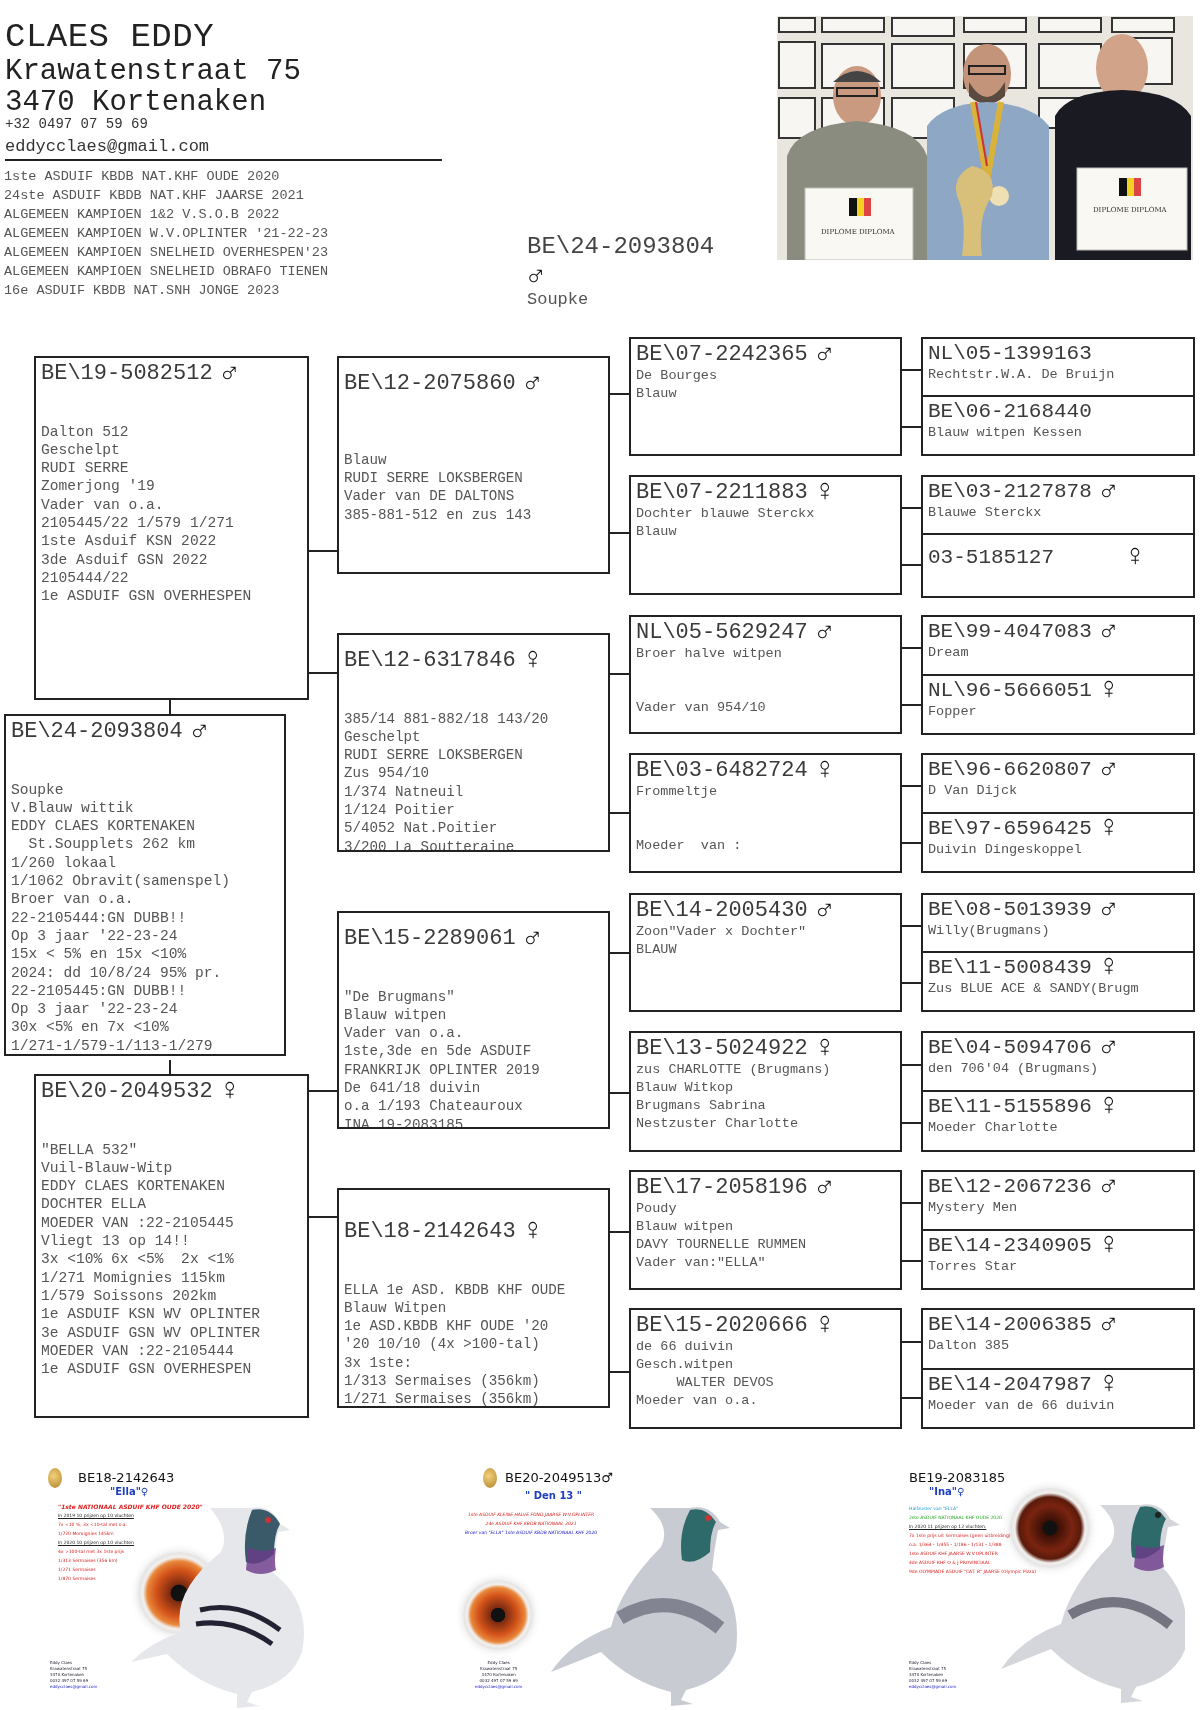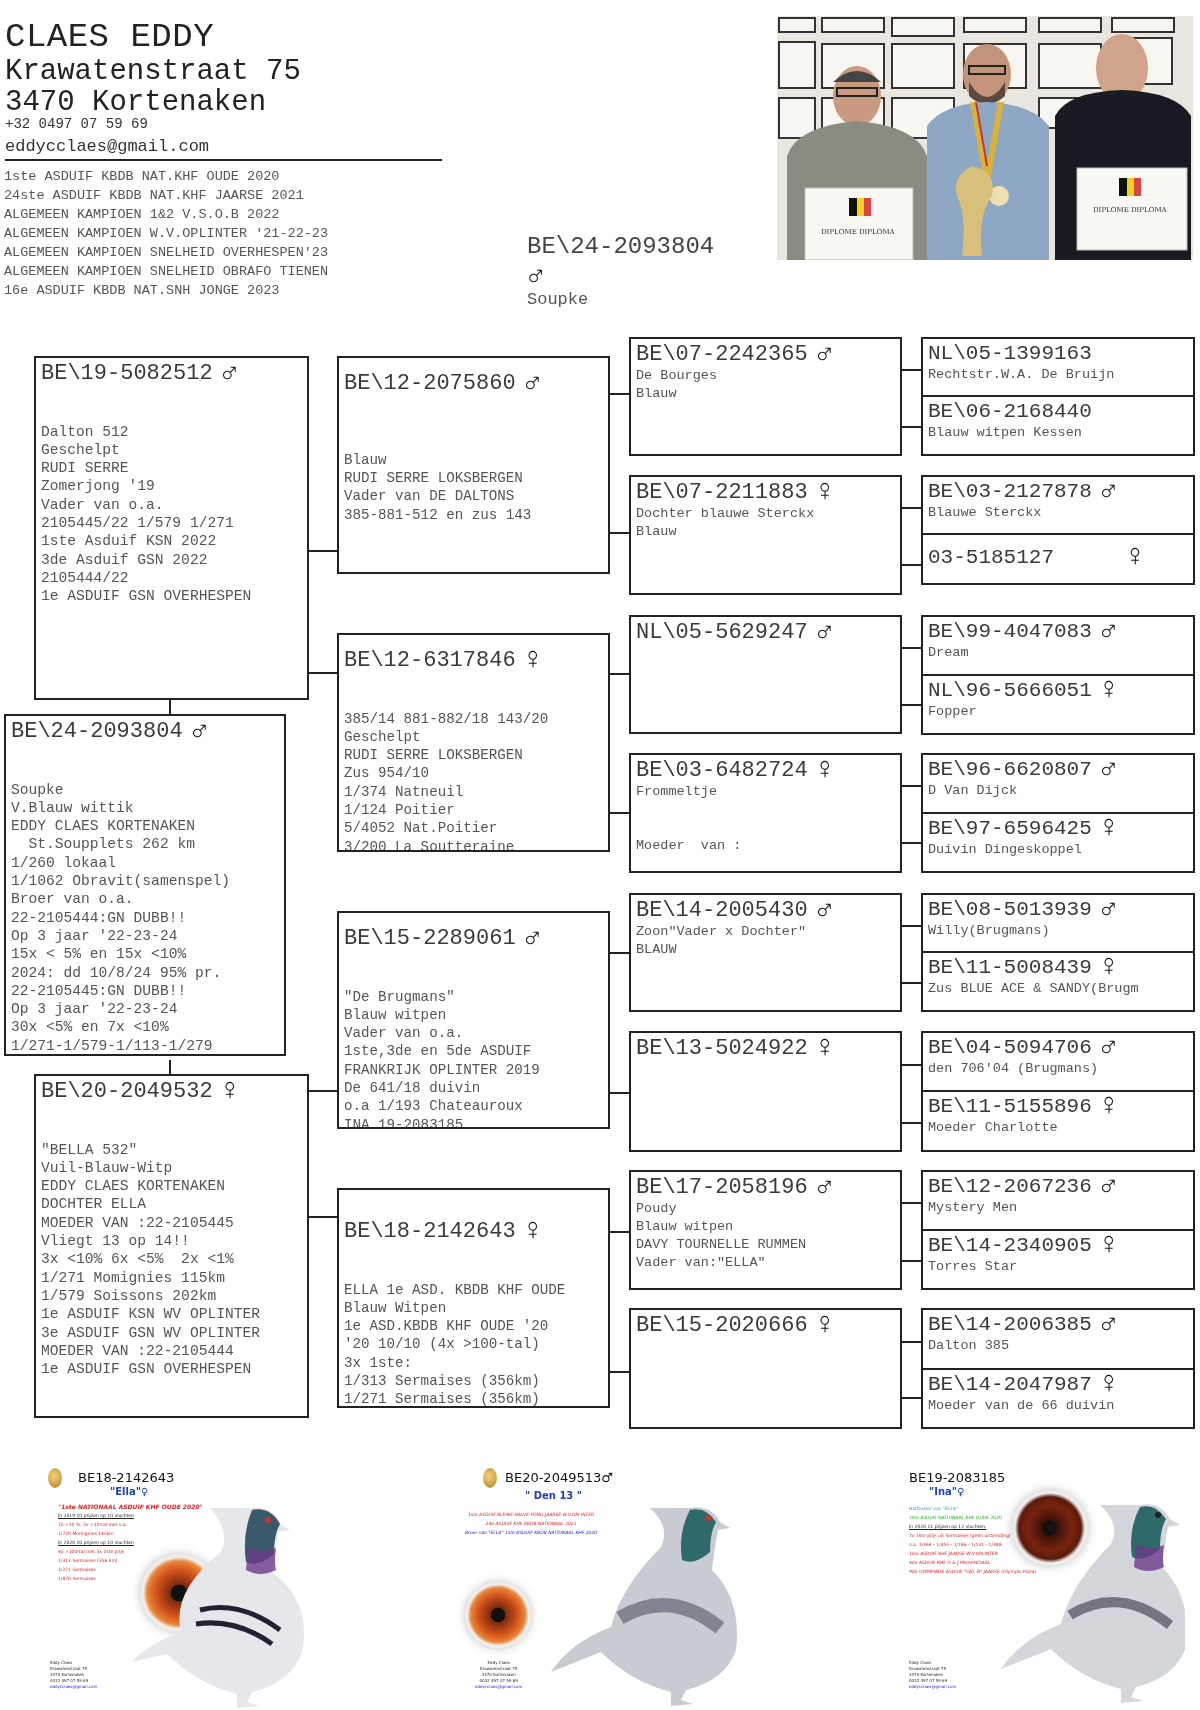--- a/index.html
+++ b/index.html
@@ -203,53 +203,56 @@
 <div class="abs box gen3" style="left:629px; top:337px; width:273px; height:119px;">
   <div class="ring"><span>BE\07-2242365</span><span class="sex">♂</span></div>
   <div class="lines"><div>De Bourges</div><div>Blauw</div></div>
 </div>
 <div class="abs box gen3" style="left:629px; top:475px; width:273px; height:120px;">
   <div class="ring"><span>BE\07-2211883</span><span class="sex">♀</span></div>
   <div class="lines"><div>Dochter blauwe Sterckx</div><div>Blauw</div></div>
 </div>
 <div class="abs box gen3" style="left:629px; top:615px; width:273px; height:119px;">
   <div class="ring"><span>NL\05-5629247</span><span class="sex">♂</span></div>
+  <div class="lines"><div>Broer halve witpen</div><div>&nbsp;</div><div>&nbsp;</div><div>Vader van 954/10</div></div>
 </div>
 <div class="abs box gen3" style="left:629px; top:753px; width:273px; height:120px;">
   <div class="ring"><span>BE\03-6482724</span><span class="sex">♀</span></div>
   <div class="lines"><div>Frommeltje</div><div>&nbsp;</div><div>&nbsp;</div><div>Moeder  van :</div></div>
 </div>
 <div class="abs box gen3" style="left:629px; top:893px; width:273px; height:119px;">
   <div class="ring"><span>BE\14-2005430</span><span class="sex">♂</span></div>
   <div class="lines"><div>Zoon"Vader x Dochter"</div><div>BLAUW</div></div>
 </div>
 <div class="abs box gen3" style="left:629px; top:1031px; width:273px; height:121px;">
   <div class="ring"><span>BE\13-5024922</span><span class="sex">♀</span></div>
+  <div class="lines"><div>zus CHARLOTTE (Brugmans)</div><div>Blauw Witkop</div><div>Brugmans Sabrina</div><div>Nestzuster Charlotte</div></div>
 </div>
 <div class="abs box gen3" style="left:629px; top:1170px; width:273px; height:120px;">
   <div class="ring"><span>BE\17-2058196</span><span class="sex">♂</span></div>
   <div class="lines"><div>Poudy</div><div>Blauw witpen</div><div>DAVY TOURNELLE RUMMEN</div><div>Vader van:"ELLA"</div></div>
 </div>
 <div class="abs box gen3" style="left:629px; top:1308px; width:273px; height:121px;">
   <div class="ring"><span>BE\15-2020666</span><span class="sex">♀</span></div>
+  <div class="lines"><div>de 66 duivin</div><div>Gesch.witpen</div><div>     WALTER DEVOS</div><div>Moeder van o.a.</div></div>
 </div>
 
 <div class="abs box gen4" style="left:921px; top:337px; width:274px; height:60px;">
   <div class="ring"><span>NL\05-1399163</span></div>
   <div class="lines"><div>Rechtstr.W.A. De Bruijn</div></div>
 </div>
 <div class="abs box gen4" style="left:921px; top:395px; width:274px; height:61px;">
   <div class="ring"><span>BE\06-2168440</span></div>
   <div class="lines"><div>Blauw witpen Kessen</div></div>
 </div>
 <div class="abs box gen4" style="left:921px; top:475px; width:274px; height:60px;">
   <div class="ring"><span>BE\03-2127878</span><span class="sex">♂</span></div>
   <div class="lines"><div>Blauwe Sterckx</div></div>
 </div>
-<div class="abs box gen4" style="left:921px; top:533px; width:274px; height:52px;">
+<div class="abs box gen4" style="left:921px; top:533px; width:274px; height:65px;">
   <div class="ring" style="margin-top:8px;"><span>03-5185127</span><span class="sex" style="margin-left:72px;">♀</span></div>
 </div>
 <div class="abs box gen4" style="left:921px; top:615px; width:274px; height:61px;">
   <div class="ring"><span>BE\99-4047083</span><span class="sex">♂</span></div>
   <div class="lines"><div>Dream</div></div>
 </div>
 <div class="abs box gen4" style="left:921px; top:674px; width:274px; height:61px;">
   <div class="ring"><span>NL\96-5666051</span><span class="sex">♀</span></div>
   <div class="lines"><div>Fopper</div></div>
 </div>

